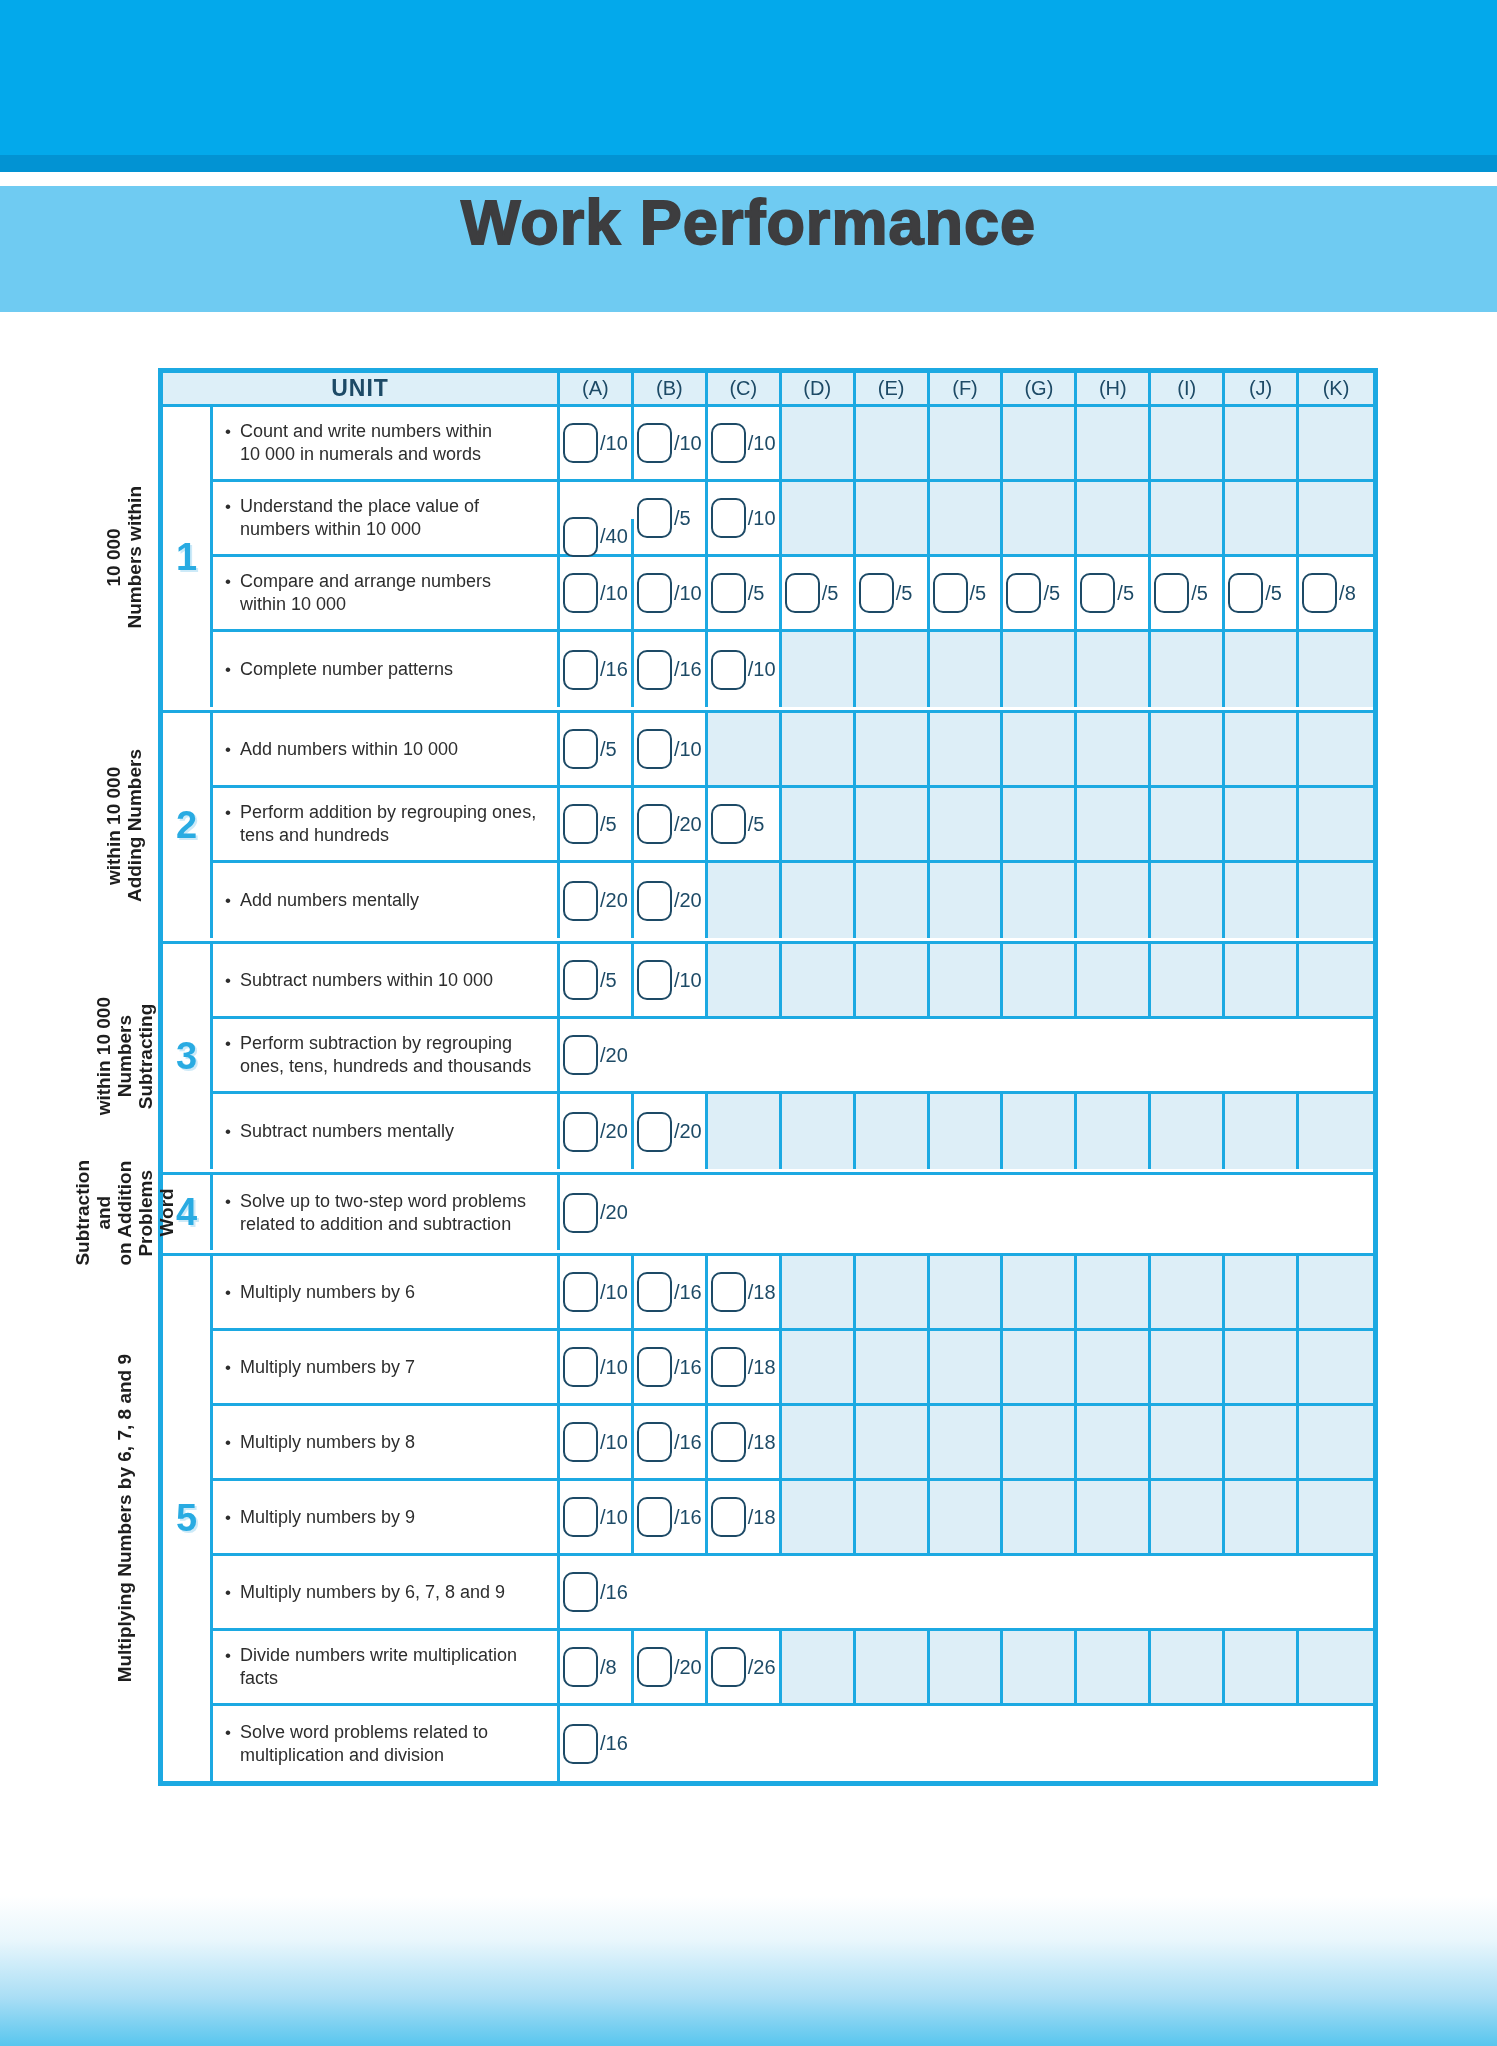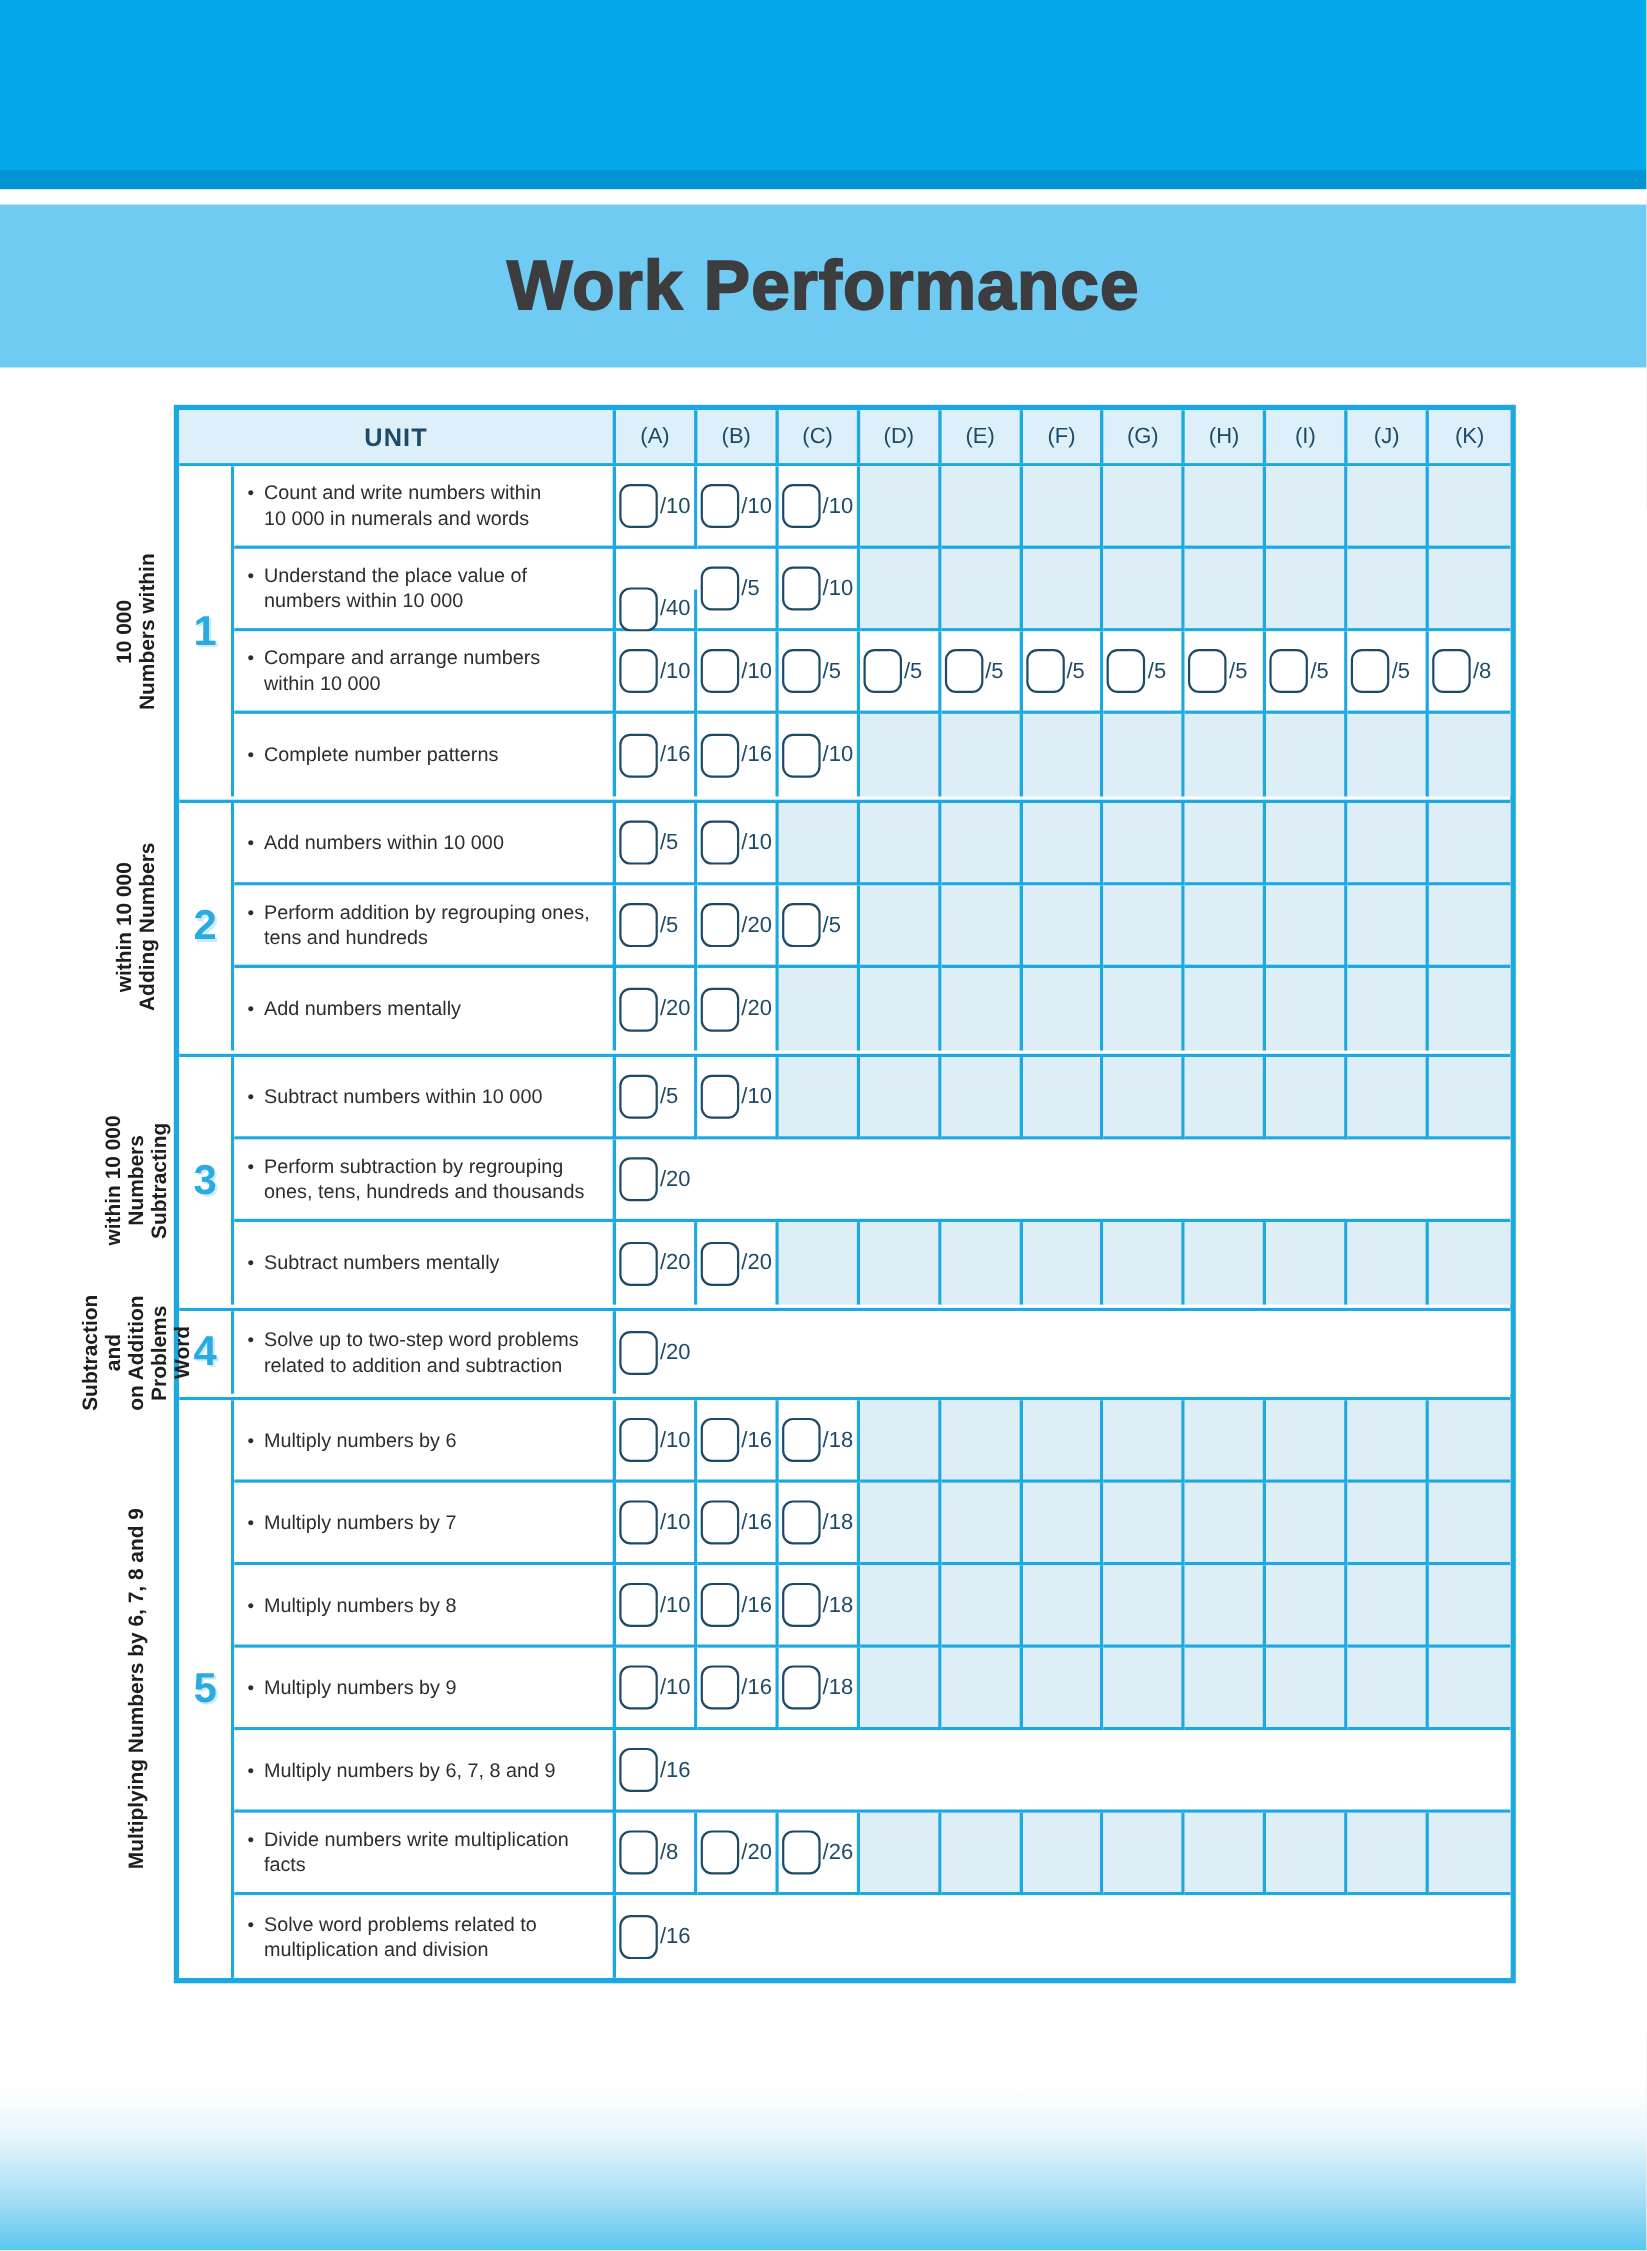--- a/index.html
+++ b/index.html
@@ -6,22 +6,22 @@
   .page{
     position:relative;width:1497px;height:2046px;background:#ffffff;
     overflow:hidden;font-family:"Liberation Sans",sans-serif;margin:0 auto;
   }
   
   .band-top{
     position:absolute;top:0;left:0;width:100%;height:172px;
     background:linear-gradient(to bottom,var(--band-top) 0,var(--band-top) 90%,var(--band-top-edge) 90%,var(--band-top-edge) 100%);
   }
   .band-title{
-    position:absolute;top:186px;left:0;width:100%;height:148px;
-    background:var(--band-title);display:flex;align-items:center;justify-content:center;
+    position:absolute;top:186px;left:0;width:100%;height:126px;
+    background:var(--band-title);display:flex;justify-content:center;
   }
   .page-title{
     font-size:63px;font-weight:bold;color:var(--title);letter-spacing:1px;
     -webkit-text-stroke:1.8px var(--title);
   }
   
   .band-bottom{
     position:absolute;bottom:0;left:0;width:100%;height:150px;
     background:linear-gradient(to bottom,#ffffff 0%,#e8f6fc 30%,#a9def5 68%,var(--gradient-bottom) 100%);
   }
@@ -30,21 +30,21 @@
     position:absolute;left:158px;top:368px;width:1220px;
     border:5px solid var(--line);background:#ffffff;box-sizing:border-box;
   }
   .grid-cols{
     display:grid;grid-template-columns:50px 347px repeat(11,1fr);
   }
   .thead{
     background:var(--header-bg);border-bottom:3px solid var(--line);
   }
   .thead > div{
-    height:48px;display:flex;align-items:center;justify-content:center;
+    height:31px;display:flex;align-items:center;justify-content:center;
     box-sizing:border-box;
   }
   .unit-head{
     grid-column:1 / span 2;font-weight:bold;font-size:23px;color:var(--ink);
     letter-spacing:1px;border-right:3px solid var(--line);
   }
   .col-head{font-size:20px;color:var(--ink);border-right:3px solid var(--line);}
   .col-head:last-child{border-right:0;}
   
   .block{

